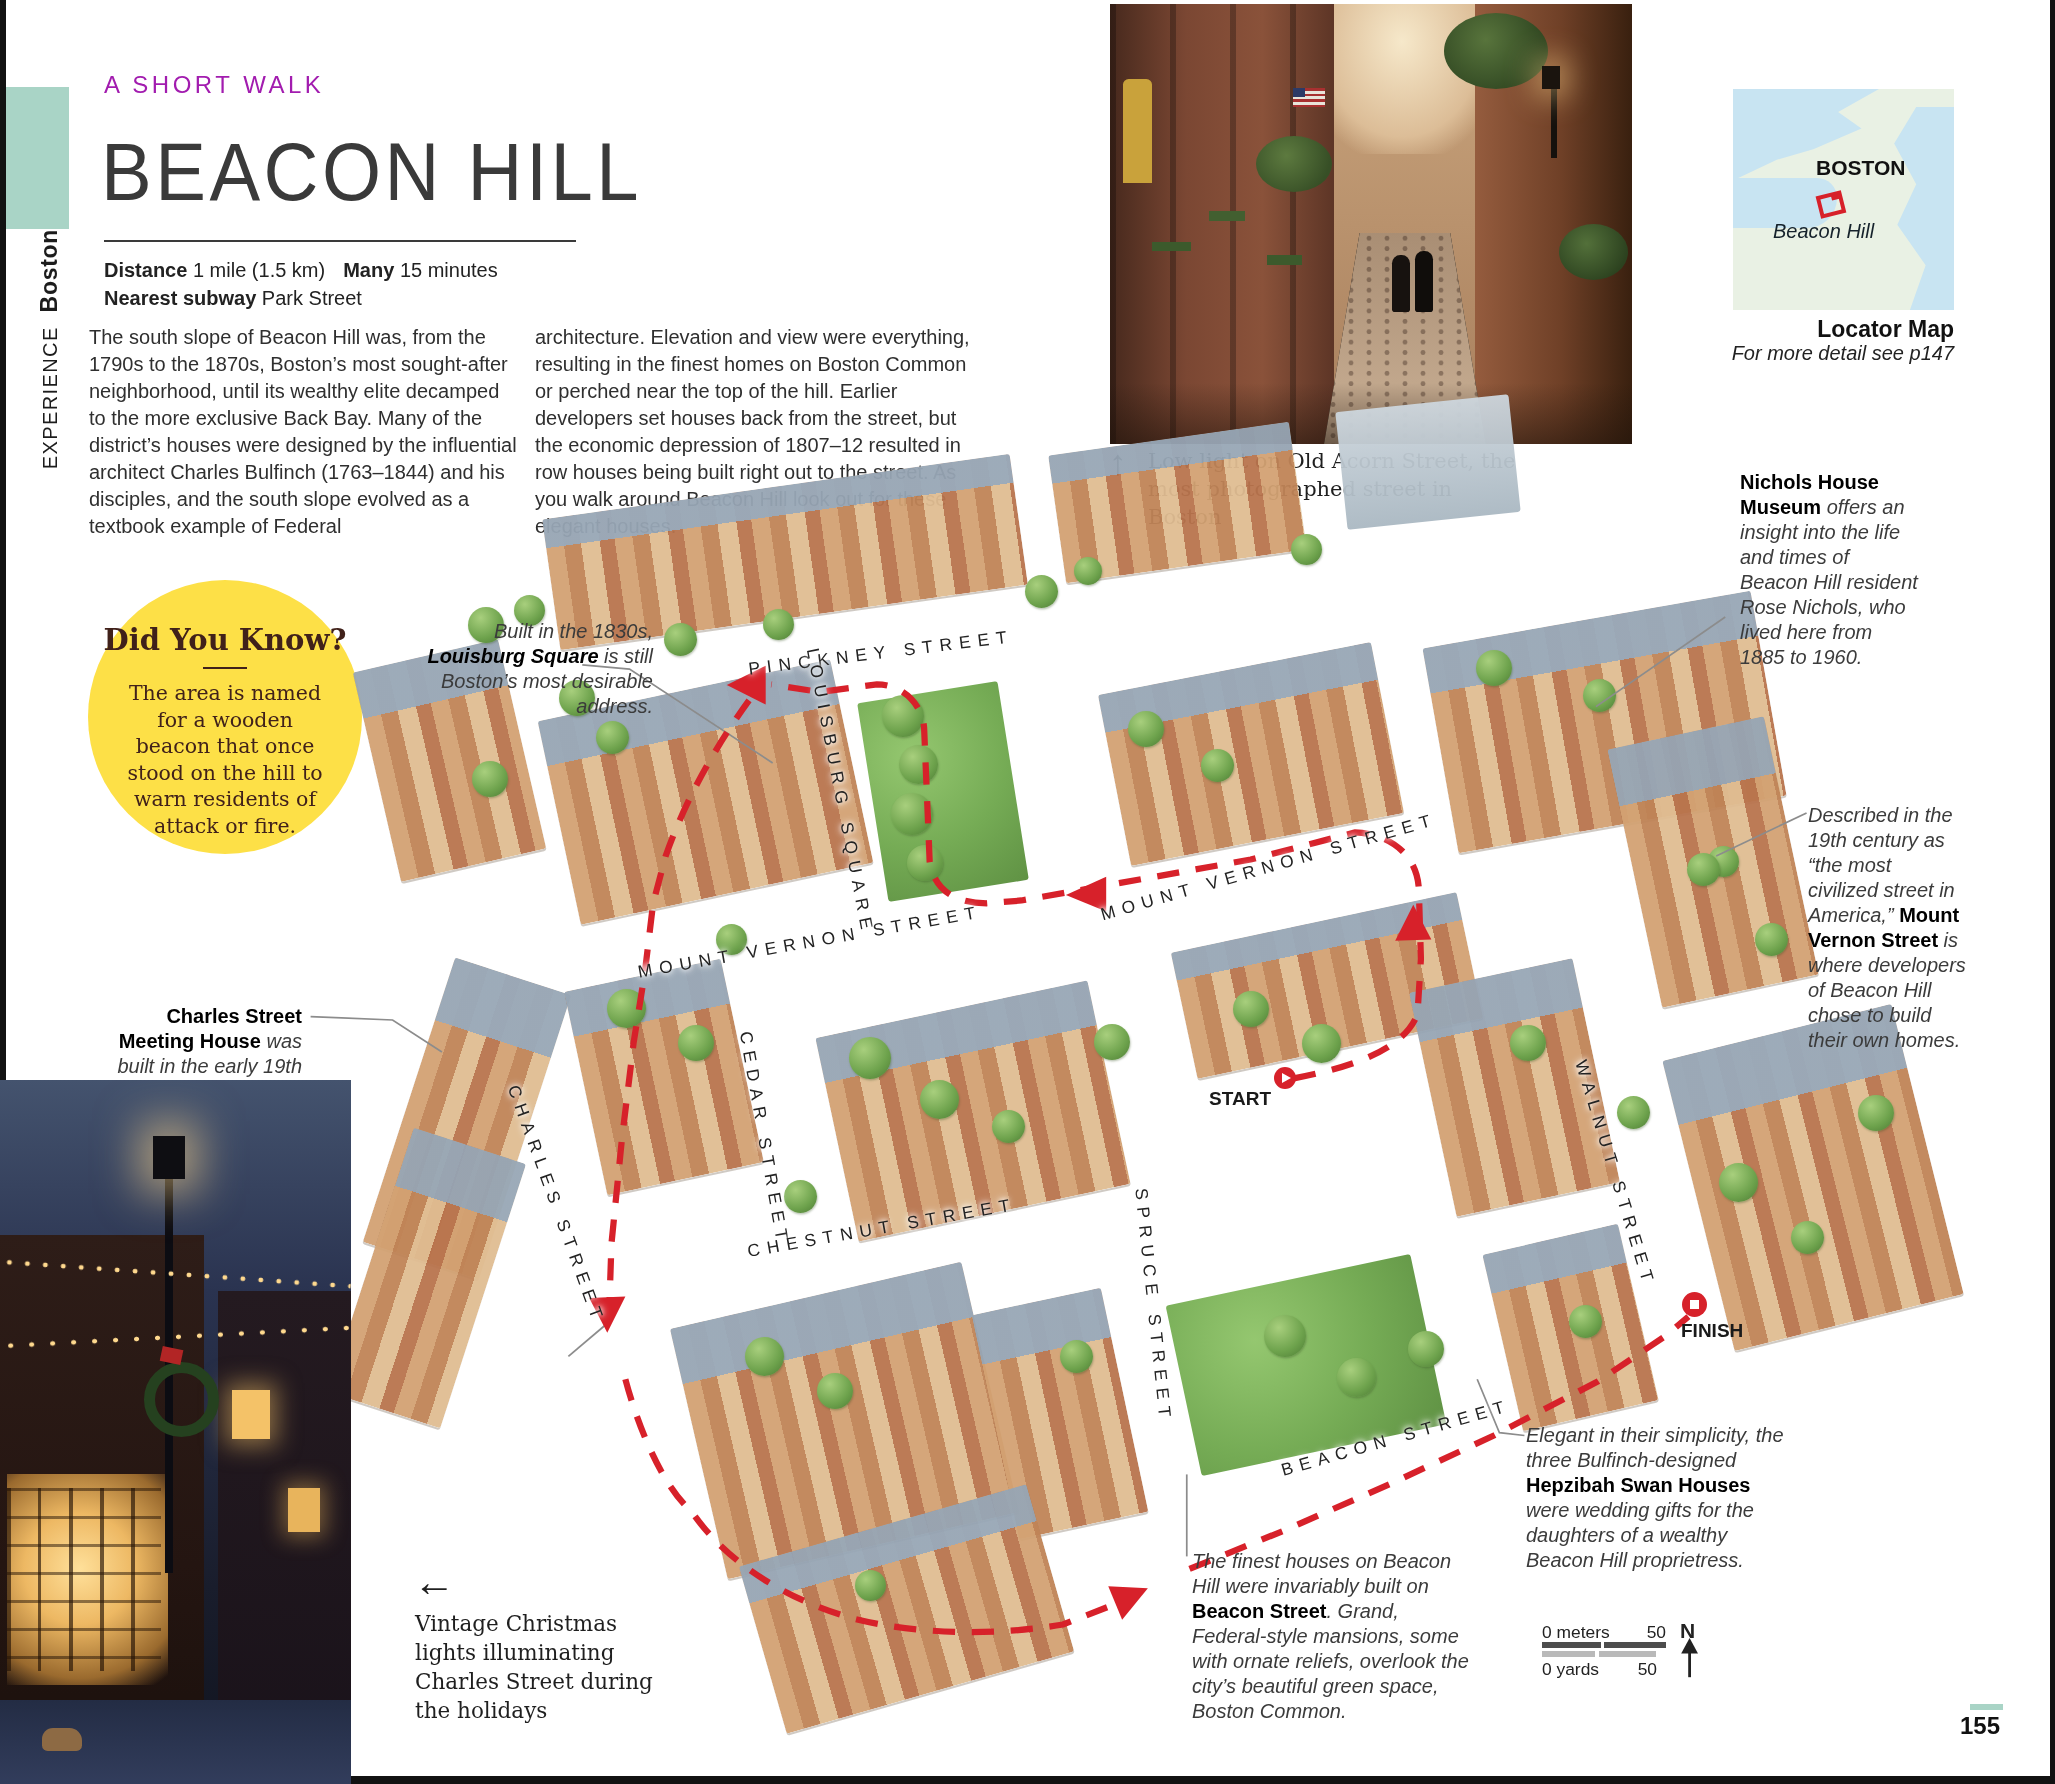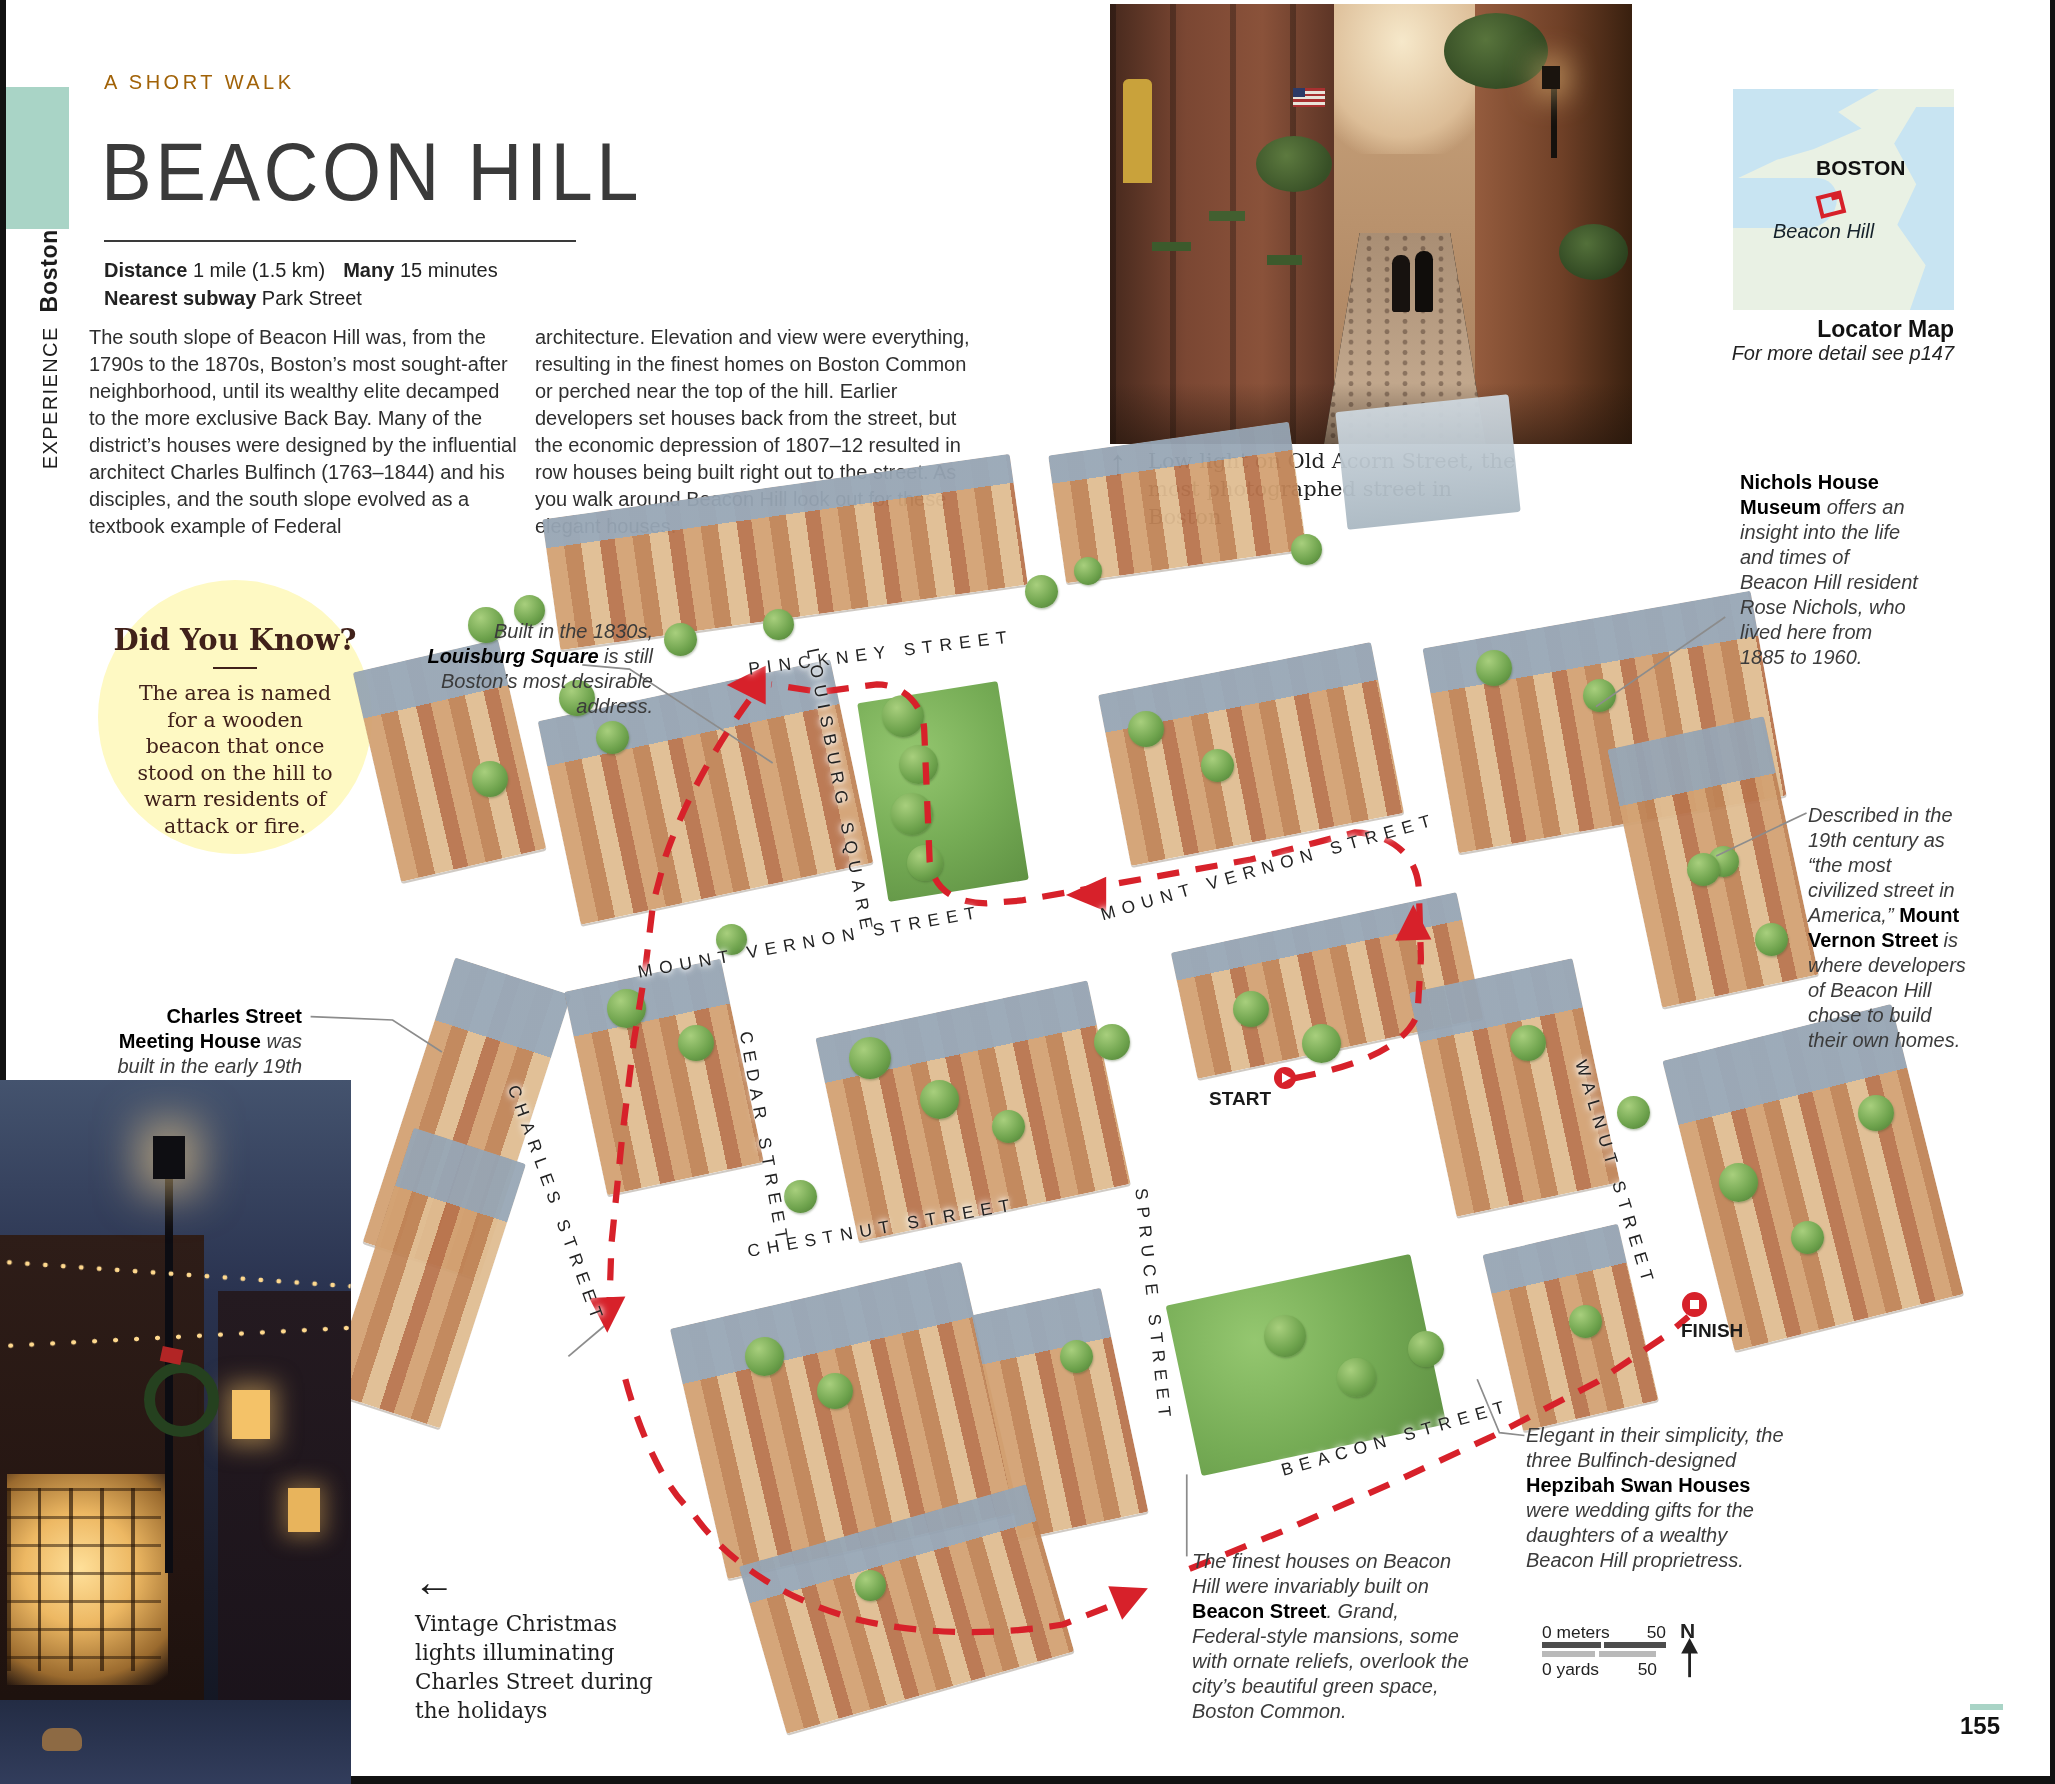--- a/index.html
+++ b/index.html
@@ -2,38 +2,38 @@
 <html style="font-size:11px"><head>
 <meta charset="utf-8">
 <style>
   html,body{margin:0;padding:0;background:#666;}
   .page{position:relative;width:2056px;height:1785px;background:#ffffff;overflow:hidden;
         font-family:"Liberation Sans",sans-serif;color:#222;}
   .edge{position:absolute;background:#121212;}
   .abs{position:absolute;}
 
   
-  .kicker{position:absolute;left:104px;top:71px;font-size:20px;letter-spacing:3.5px;color:#a16207;font-weight:400;}
+  .kicker{position:absolute;left:104px;top:71px;font-size:24px;letter-spacing:3.5px;color:#a21caf;font-weight:400;}
   .title{position:absolute;left:101px;top:124px;font-size:76px;font-weight:300;letter-spacing:3.5px;color:#3a3a3a;transform:scaleY(1.08);transform-origin:top left;}
   .rule{position:absolute;left:104px;top:240px;width:472px;height:2.1px;background:#3a3a3a;}
   .stats{position:absolute;left:104px;top:256px;font-size:20px;line-height:28px;color:#222;}
   .stats b{font-weight:700;}
   .stats .gap{display:inline-block;width:18px;}
 
   .bodycol{position:absolute;top:324px;font-size:20px;line-height:27px;color:#2f2f2f;text-align:left;}
   .col1{left:89px;width:429px;}
   .col2{left:535px;width:445px;}
 
   
   .teal-block{position:absolute;left:5.6px;top:87px;width:63px;height:142px;background:#a9d4c6;}
   .side-tab{position:absolute;left:36px;top:229px;white-space:nowrap;transform:rotate(-90deg) translate(-100%,0);transform-origin:0 0;font-size:20px;letter-spacing:1.4px;color:#1c1c1c;}
   .side-tab b{font-size:23px;letter-spacing:0.7px;}
 
   
-  .dyk{position:absolute;left:98px;top:580px;width:274px;height:274px;border-radius:50%;background:#fef9c3;text-align:center;color:#40211a;}
+  .dyk{position:absolute;left:88px;top:580px;width:274px;height:274px;border-radius:50%;background:#fde047;text-align:center;color:#40211a;}
   .dyk h3{margin:43px 0 0 0;font-family:"DejaVu Serif",serif;font-size:29px;letter-spacing:0px;}
   .dyk .dash{width:44px;height:2.8px;background:#40211a;margin:9.7px auto 11px auto;}
   .dyk p{margin:0 31px;font-family:"DejaVu Serif",serif;font-size:20.5px;line-height:26.4px;font-weight:500;}
 
   
   .photo1{position:absolute;left:1110px;top:4.2px;width:522px;height:440px;overflow:hidden;background:linear-gradient(180deg,#caa57d,#a87f5d);}
   .photo2{position:absolute;left:0px;top:1080px;width:351px;height:704px;overflow:hidden;background:linear-gradient(180deg,#44536e 0%,#2a3350 30%,#191d2c 72%,#10131e 100%);z-index:6;}
   .ph{position:absolute;}
 
   

